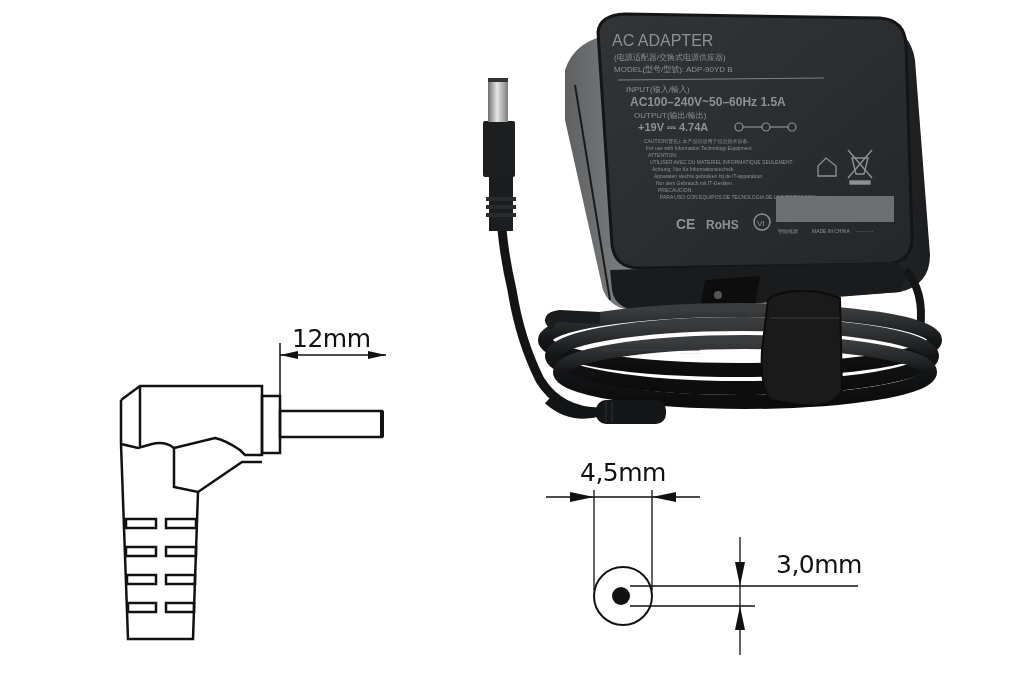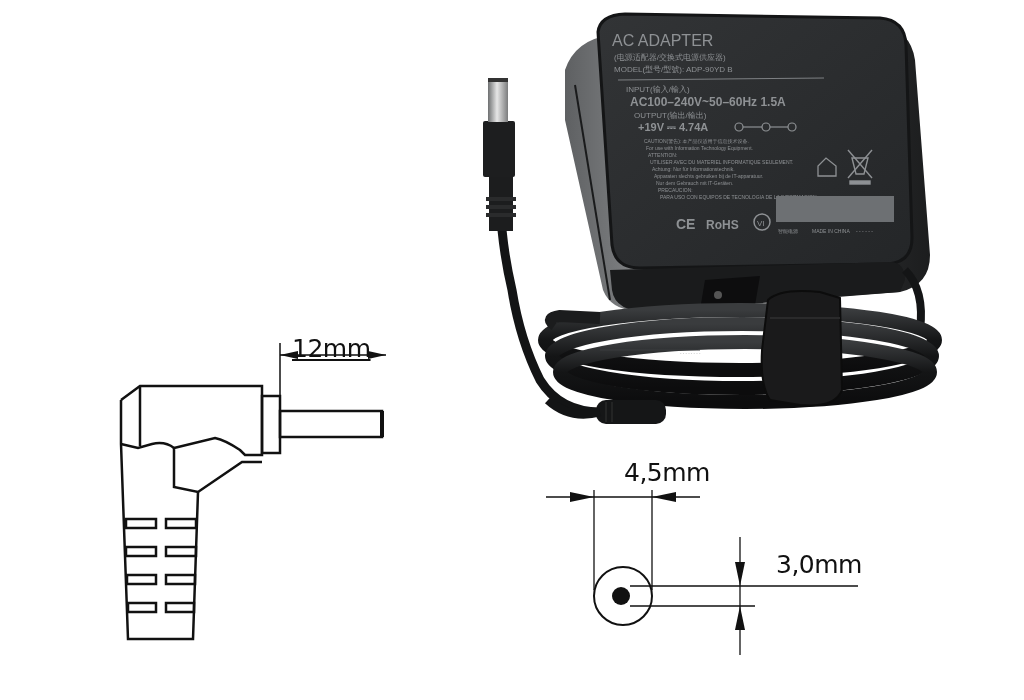--- a/index.html
+++ b/index.html
@@ -147,33 +147,33 @@
     <rect x="166" y="575" width="29" height="9"></rect>
     <rect x="128" y="603" width="28" height="9"></rect>
     <rect x="166" y="603" width="28" height="9"></rect>
   </g>
 
   <line x1="280" y1="343" x2="280" y2="415" stroke="#111" stroke-width="1.5"></line>
   <line x1="280" y1="355" x2="386" y2="355" stroke="#111" stroke-width="1.3"></line>
   <polygon points="280,355 298,351 298,359" fill="#111"></polygon>
   <polygon points="386,355 368,351 368,359" fill="#111"></polygon>
 </svg>
-<div class="dim-label" style="left:292px; top:334px;text-decoration:underline;">12mm</div>
+<div class="dim-label" style="left:292px; top:324px;">12mm</div>
 
 <svg class="layer" viewBox="0 0 1024 700" width="1024" height="700">
 
   <line x1="594" y1="490" x2="594" y2="590" stroke="#111" stroke-width="1.3"></line>
   <line x1="652" y1="490" x2="652" y2="590" stroke="#111" stroke-width="1.3"></line>
   <line x1="546" y1="497" x2="700" y2="497" stroke="#111" stroke-width="1.3"></line>
   <polygon points="594,497 570,492 570,502" fill="#111"></polygon>
   <polygon points="652,497 676,492 676,502" fill="#111"></polygon>
 
   <circle cx="623" cy="596" r="29" fill="#fff" stroke="#111" stroke-width="2"></circle>
   <circle cx="621" cy="596" r="9" fill="#111"></circle>
 
   <line x1="630" y1="586" x2="858" y2="586" stroke="#111" stroke-width="1.3"></line>
   <line x1="630" y1="606" x2="755" y2="606" stroke="#111" stroke-width="1.3"></line>
   <line x1="740" y1="537" x2="740" y2="655" stroke="#111" stroke-width="1.3"></line>
   <polygon points="740,586 735,562 745,562" fill="#111"></polygon>
   <polygon points="740,606 735,630 745,630" fill="#111"></polygon>
 </svg>
-<div class="dim-label" style="left:580px; top:458px;margin-left:44px;">4,5mm</div>
+<div class="dim-label" style="left:580px; top:458px;">4,5mm</div>
 <div class="dim-label" style="left:776px; top:550px;">3,0mm</div>
 
 </body></html>

